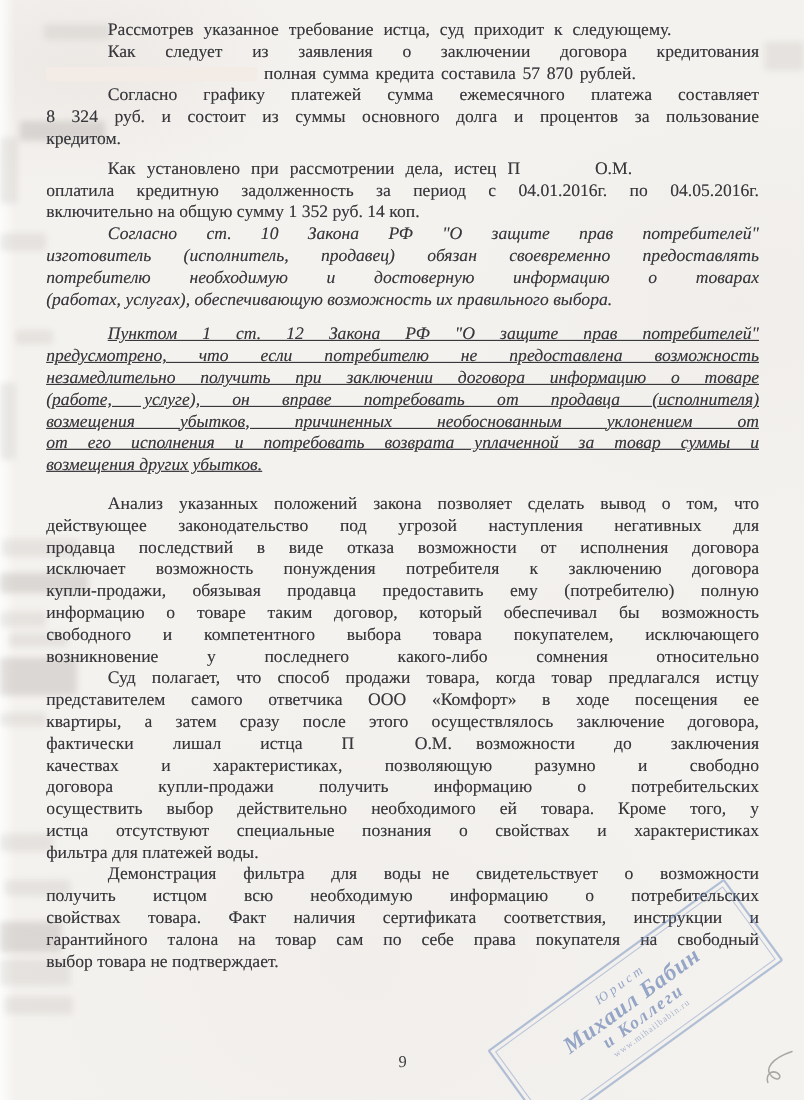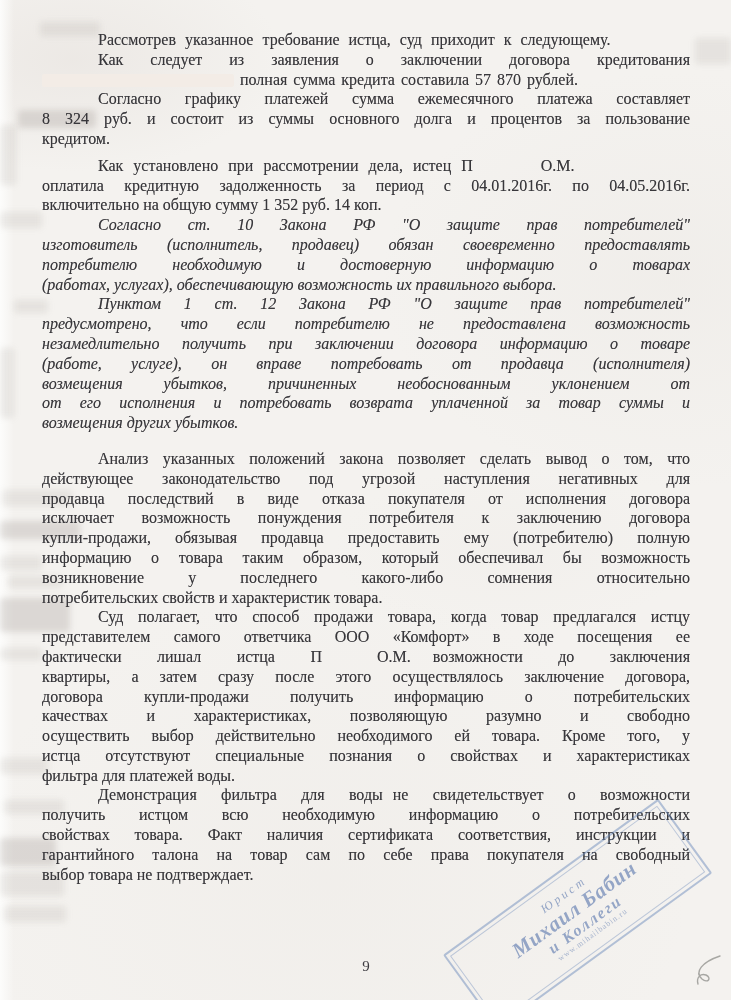--- a/index.html
+++ b/index.html
@@ -15,21 +15,21 @@
       radial-gradient(ellipse 300px 160px at 10% 6%, rgba(205,195,188,0.20), transparent 70%),
       radial-gradient(ellipse 420px 300px at 92% 28%, rgba(212,206,199,0.12), transparent 70%),
       radial-gradient(ellipse 520px 420px at 45% 88%, rgba(214,207,199,0.10), transparent 70%),
       radial-gradient(ellipse 260px 120px at 70% 55%, rgba(218,212,205,0.08), transparent 70%);
   }
   .edge-strip{
     position:absolute;left:0;top:0;width:14px;height:1000px;
     background:linear-gradient(to right, rgba(253,253,252,0.95), rgba(253,253,252,0));
   }
   .text-body{
-    position:absolute;left:42px;top:30px;width:648px;
+    position:absolute;left:42px;top:18px;width:648px;
     color:#38373b;font-size:16px;line-height:19.8px;
     text-shadow:0 0 0.5px rgba(40,40,45,0.45);
   }
   .para.italic{font-style:italic;}
   .line{text-align:justify;}
   .line.j{text-align-last:justify;}
   .line.indent{text-indent:56px;}
   .redact{display:inline-block;height:13px;vertical-align:middle;
           background:#f3ece6;border-radius:2px;}
   .gapspan{display:inline-block;height:1px;vertical-align:baseline;}
@@ -100,46 +100,46 @@
       <div class="line indent" style="word-spacing: 6px;">Как установлено при рассмотрении дела, истец П<span class="gapspan" style="width: 68px;"></span>О.М.</div>
       <div class="line j">оплатила кредитную задолженность за период с 04.01.2016г. по 04.05.2016г.</div>
       <div class="line">включительно на общую сумму 1 352 руб. 14 коп.</div>
     </div>
     <div class="para italic">
       <div class="line j indent">Согласно ст. 10 Закона РФ "О защите прав потребителей"</div>
       <div class="line j">изготовитель (исполнитель, продавец) обязан своевременно предоставлять</div>
       <div class="line j">потребителю необходимую и достоверную информацию о товарах</div>
       <div class="line">(работах, услугах), обеспечивающую возможность их правильного выбора.</div>
     </div>
-    <div class="para italic" style="margin-top: 0;">
+    <div class="para italic" style="margin-top: 12px; text-decoration: underline;">
       <div class="line j indent">Пунктом 1 ст. 12 Закона РФ "О защите прав потребителей"</div>
       <div class="line j">предусмотрено, что если потребителю не предоставлена возможность</div>
       <div class="line j">незамедлительно получить при заключении договора информацию о товаре</div>
       <div class="line j">(работе, услуге), он вправе потребовать от продавца (исполнителя)</div>
       <div class="line j">возмещения убытков, причиненных необоснованным уклонением от</div>
       <div class="line j">от его исполнения и потребовать возврата уплаченной за товар суммы и</div>
       <div class="line">возмещения других убытков.</div>
     </div>
     <div class="para" style="margin-top: 16px;">
       <div class="line j indent">Анализ указанных положений закона позволяет сделать вывод о том, что</div>
       <div class="line j">действующее законодательство под угрозой наступления негативных для</div>
-      <div class="line j">продавца последствий в виде отказа покупателя от исполнения договора</div>
+      <div class="line j">продавца последствий в виде отказа возможности от исполнения договора</div>
       <div class="line j">исключает возможность понуждения потребителя к заключению договора</div>
       <div class="line j">купли-продажи, обязывая продавца предоставить ему (потребителю) полную</div>
-      <div class="line j">информацию о товара таким образом, который обеспечивал бы возможность</div>
+      <div class="line j">информацию о товаре таким договор, который обеспечивал бы возможность</div>
+      <div class="line j">свободного и компетентного выбора товара покупателем, исключающего</div>
       <div class="line j">возникновение у последнего какого-либо сомнения относительно</div>
-      <div class="line">потребительских свойств и характеристик товара.</div>
     </div>
     <div class="para">
       <div class="line j indent">Суд полагает, что способ продажи товара, когда товар предлагался истцу</div>
       <div class="line j">представителем самого ответчика ООО «Комфорт» в ходе посещения ее</div>
+      <div class="line j">квартиры, а затем сразу после этого осуществлялось заключение договора,</div>
       <div class="line j">фактически лишал истца П<span class="gapspan" style="width: 55px;"></span>О.М.<span class="gapspan" style="width: 22px;"></span>возможности до заключения</div>
-      <div class="line j">квартиры, а затем сразу после этого осуществлялось заключение договора,</div>
+      <div class="line j">качествах и характеристиках, позволяющую разумно и свободно</div>
       <div class="line j">договора купли-продажи получить информацию о потребительских</div>
-      <div class="line j">качествах и характеристиках, позволяющую разумно и свободно</div>
       <div class="line j">осуществить выбор действительно необходимого ей товара. Кроме того, у</div>
       <div class="line j">истца отсутствуют специальные познания о свойствах и характеристиках</div>
       <div class="line">фильтра для платежей воды.</div>
     </div>
     <div class="para">
       <div class="line j indent">Демонстрация фильтра для воды<span class="gapspan" style="width: 10px;"></span>не свидетельствует о возможности</div>
       <div class="line j">получить истцом всю необходимую информацию о потребительских</div>
       <div class="line j">свойствах товара. Факт наличия сертификата соответствия, инструкции и</div>
       <div class="line j">гарантийного талона на товар сам по себе права покупателя на свободный</div>
       <div class="line">выбор товара не подтверждает.</div>

